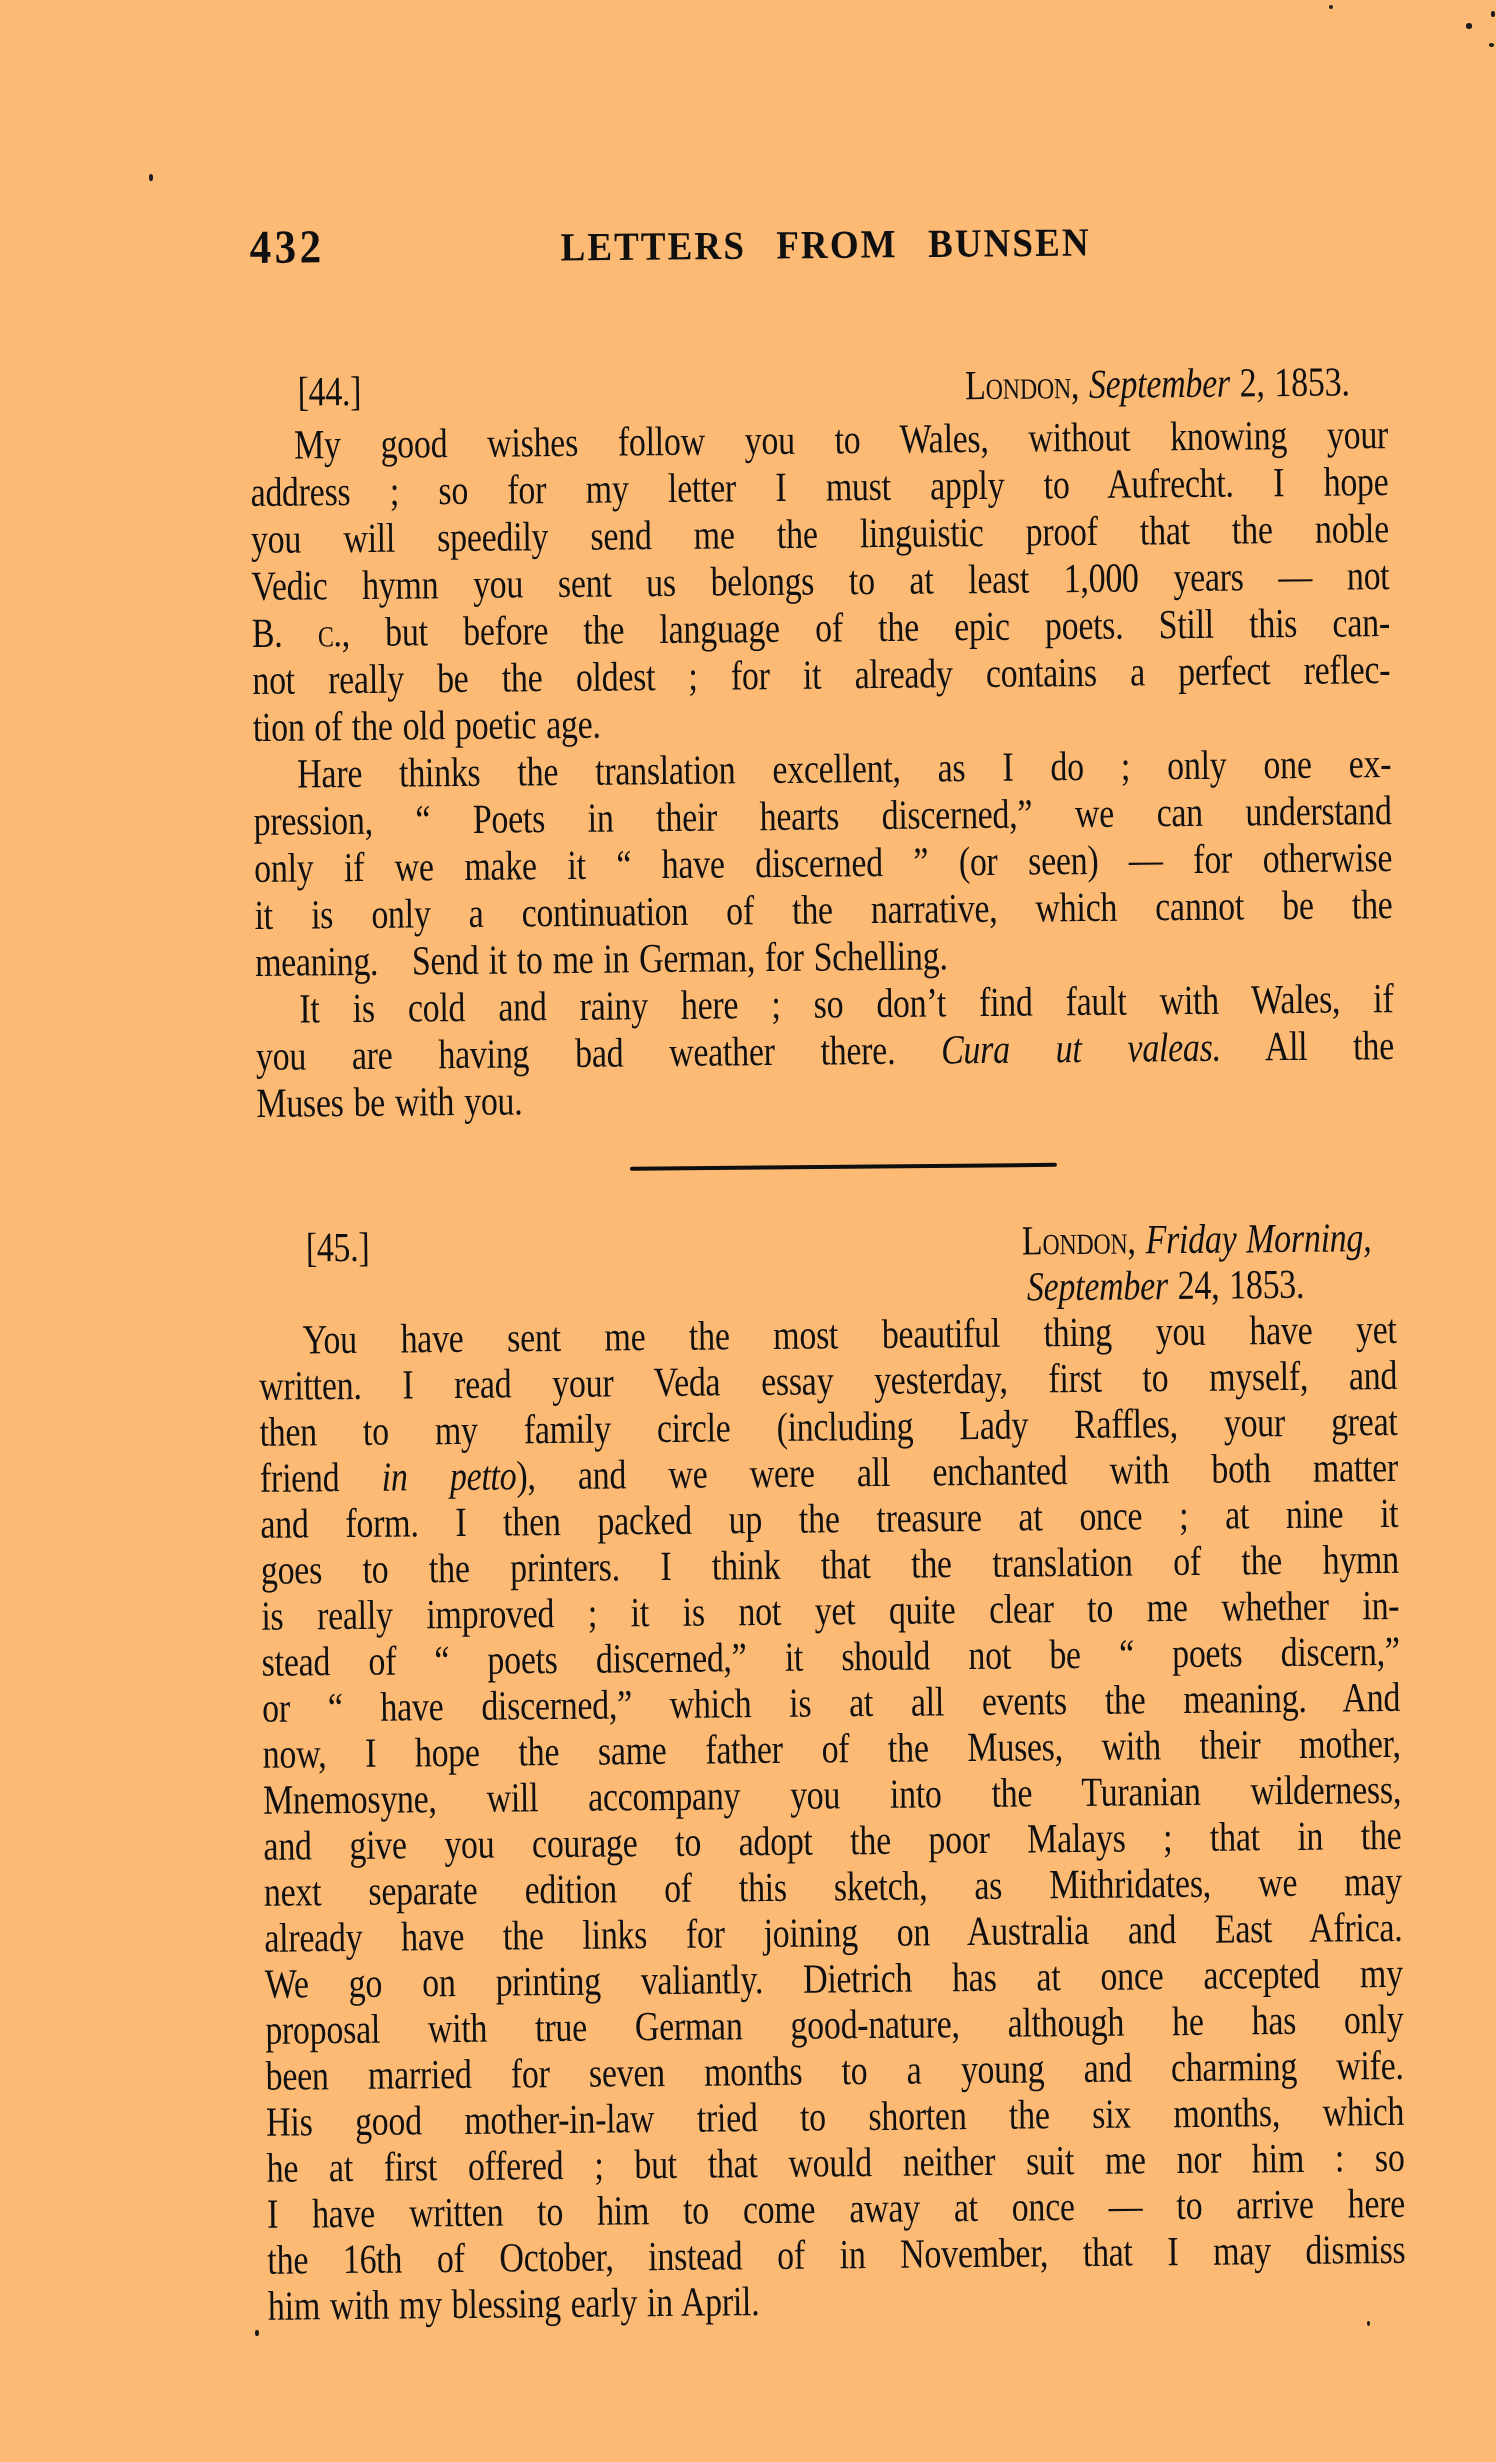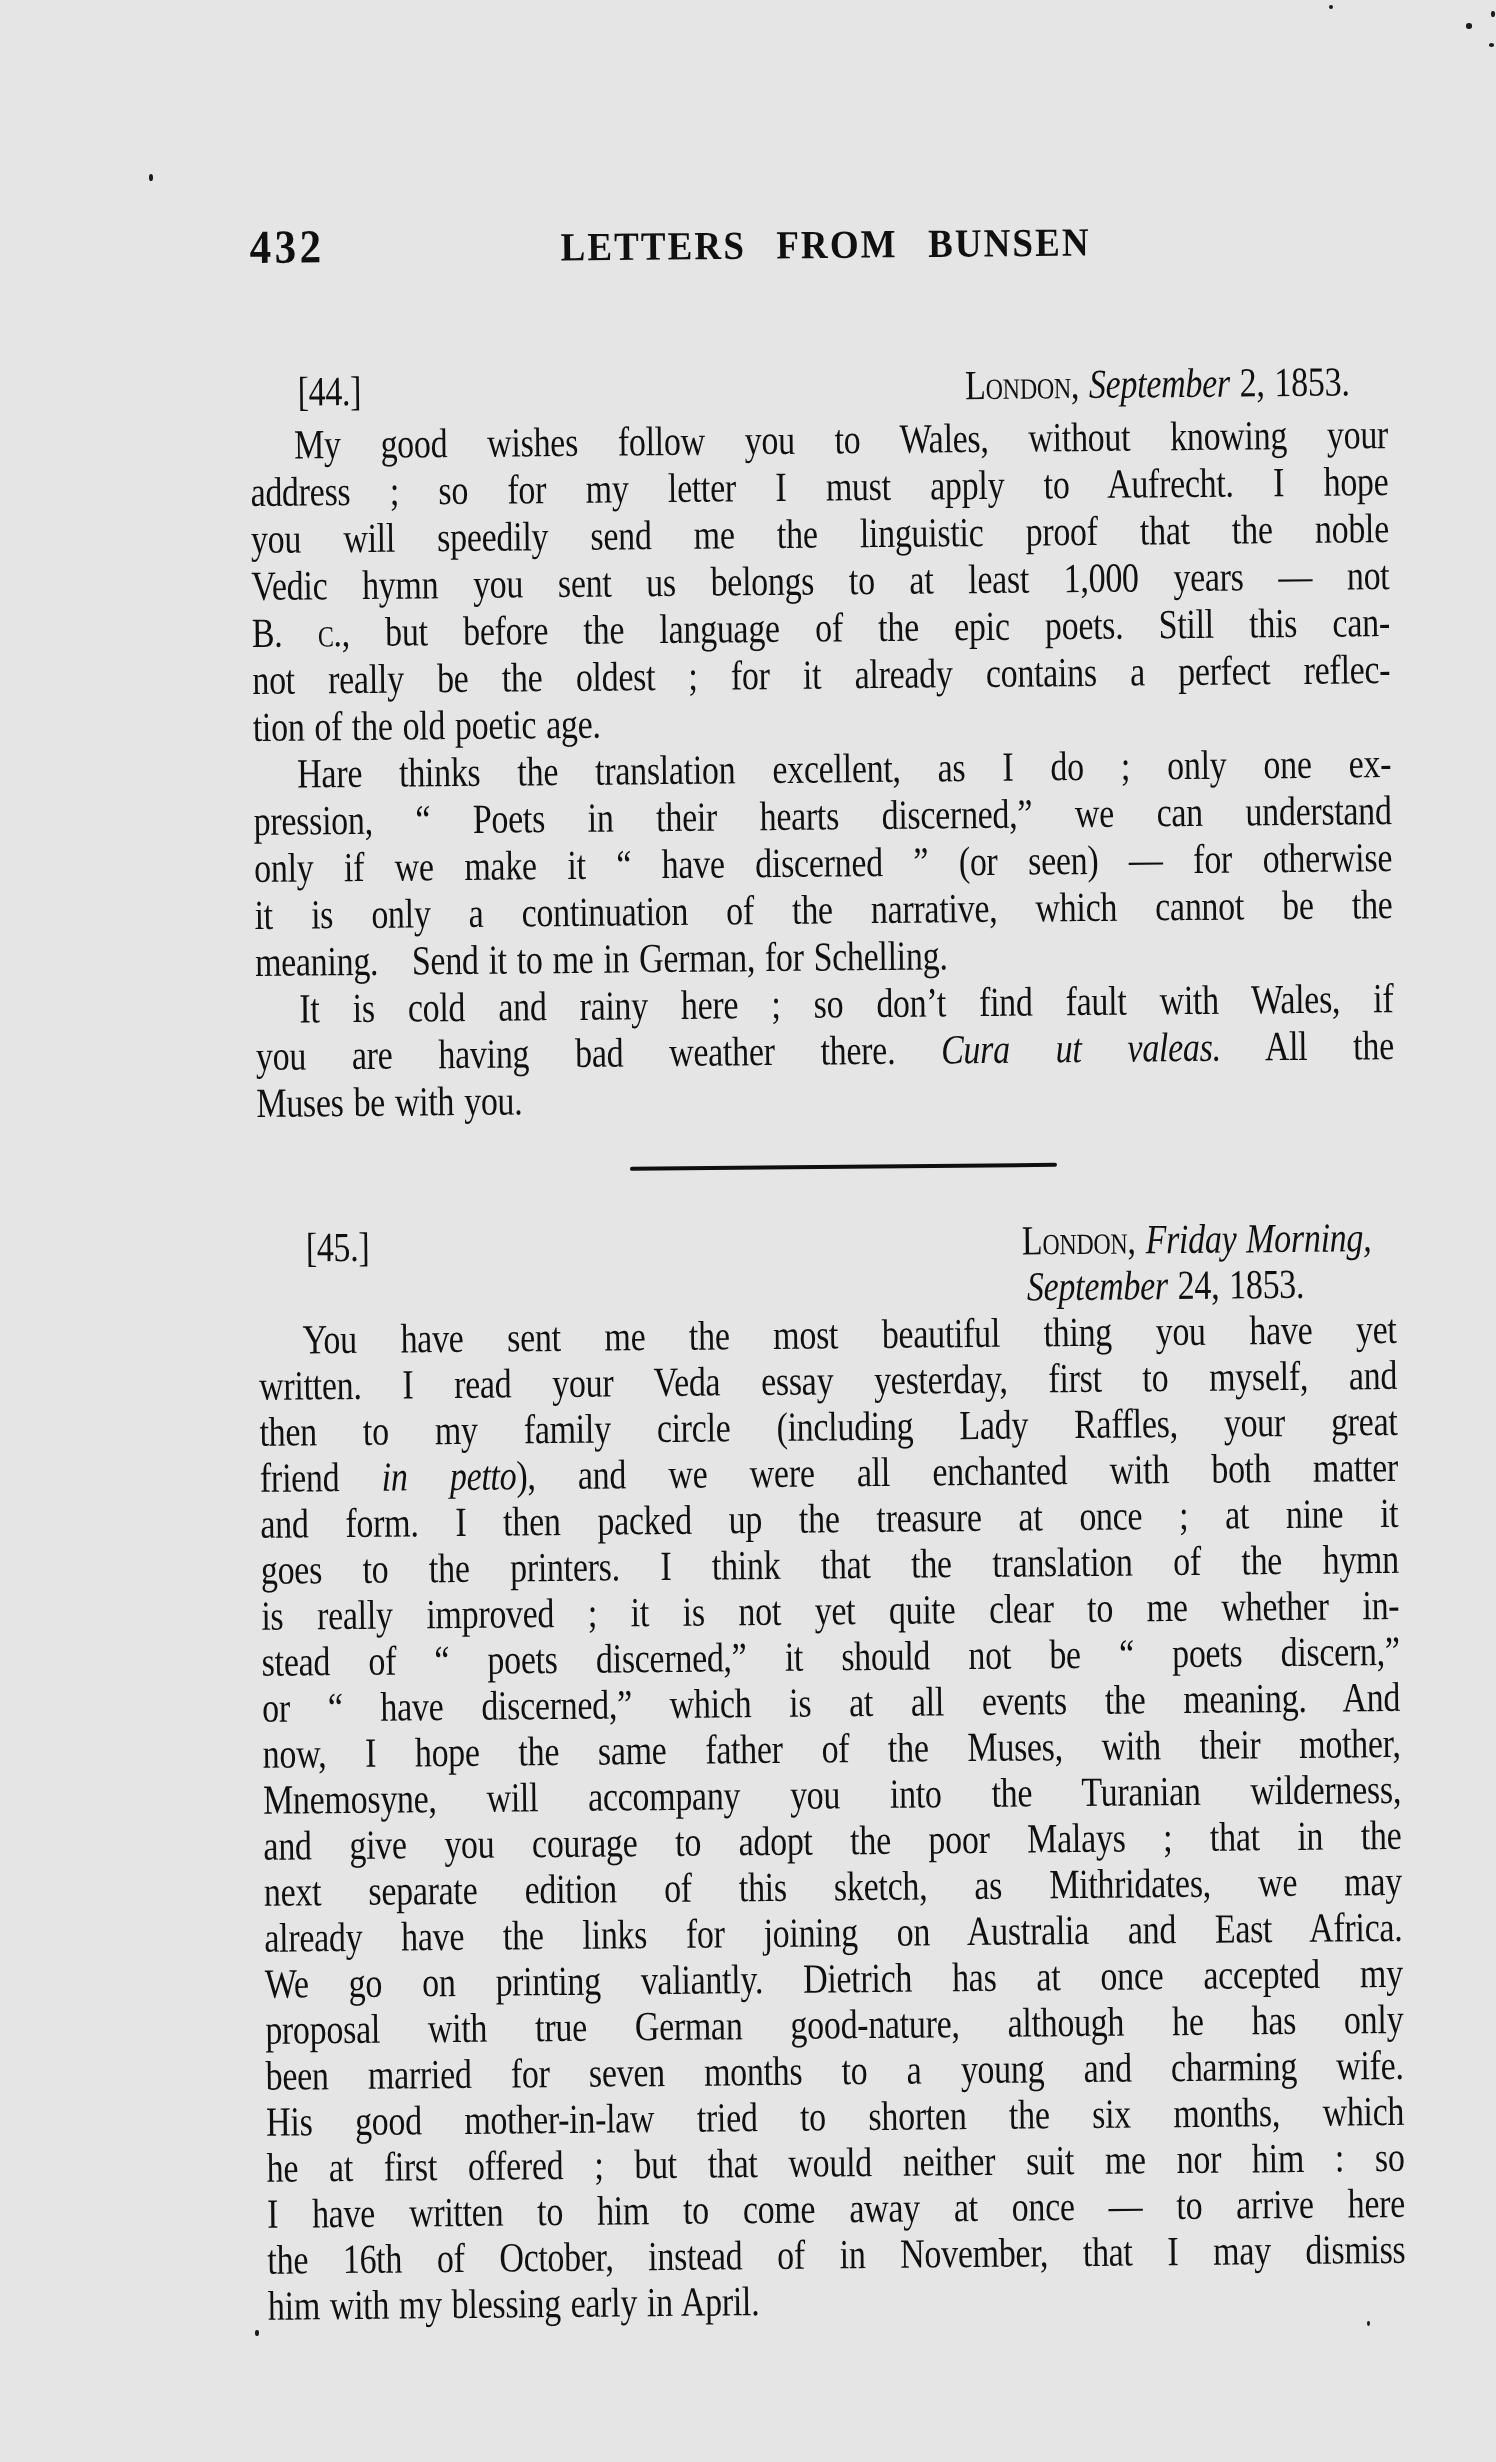--- a/index.html
+++ b/index.html
@@ -1,18 +1,18 @@
 <!DOCTYPE html>
 <html style="font-size:11px"><head>
 <meta charset="utf-8">
 <style>
   html,body{margin:0;padding:0;background:#ffffff;}
   body{width:1496px;height:2462px;position:relative;overflow:hidden;
        font-family:"Liberation Serif","DejaVu Serif",serif;color:#101010;}
-  .page{position:absolute;inset:0;background:#e5e5e5;}
+  .page{position:absolute;inset:0;background:#fdba74;}
   .sheet{position:absolute;left:257px;top:220px;width:1138px;
          transform:rotate(-0.55deg);transform-origin:50% 45%;}
   .header{position:relative;height:43px;line-height:43px;}
   .pagenum{position:absolute;left:1.4px;top:0;font-size:43px;font-weight:700;
            letter-spacing:3.5px;transform:scaleY(1.1);transform-origin:0 50%;}
   .runhead{position:absolute;left:0;right:-17px;top:2.8px;text-align:center;
            font-size:37px;font-weight:700;letter-spacing:2.1px;word-spacing:19px;
            transform:scaleY(1.08);}
   .line{height:47px;line-height:47px;font-size:34px;letter-spacing:-0.3px;
         word-spacing:1.7px;text-align:justify;text-align-last:justify;

